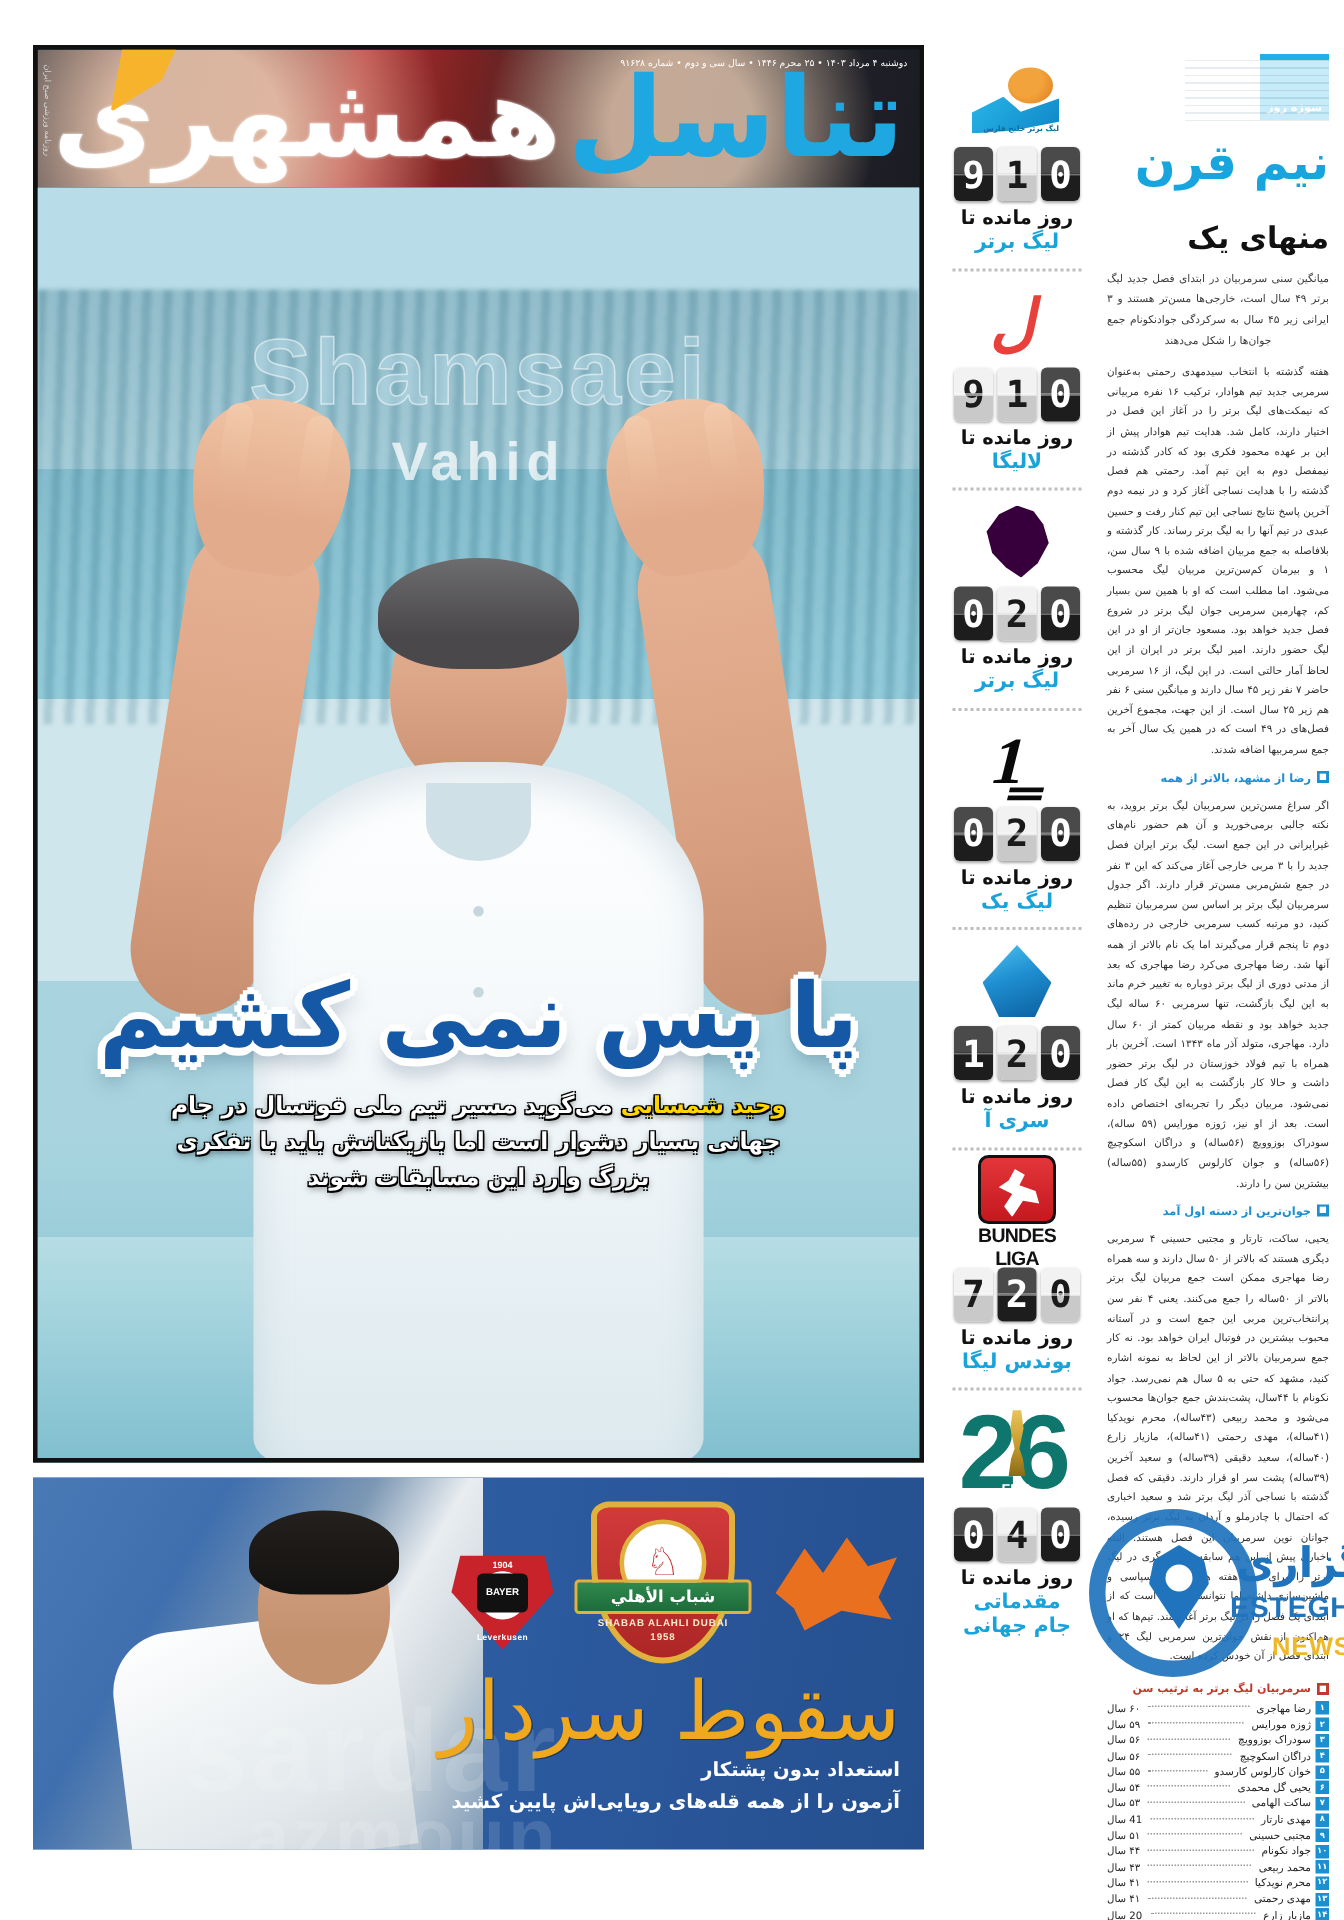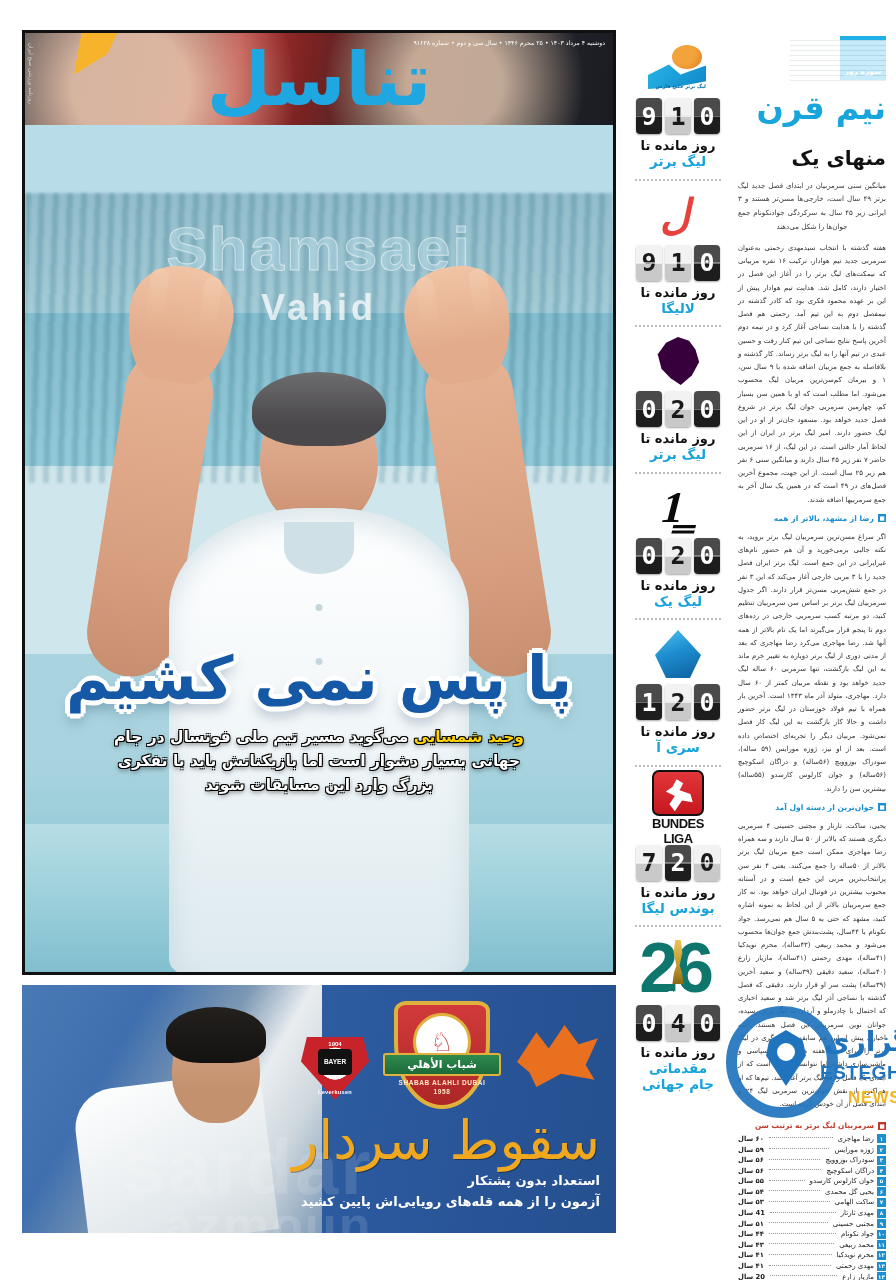--- a/index.html
+++ b/index.html
@@ -411,21 +411,21 @@
                 display:flex;align-items:center;justify-content:center;flex:0 0 auto;}
   .lc-listhead { margin: 10px 0 4px; font-size:7.4px; font-weight:900; color:#c0392b;
                  display:flex; gap:4px; align-items:center; }
   .lc-listhead .sq { width:8px;height:8px;background:#c0392b;color:#fff;font-size:5.5px;
                 display:flex;align-items:center;justify-content:center;flex:0 0 auto;}
   .rank-row { display:flex; align-items:center; gap:3px; font-size:7px; color:#222; margin-bottom:1.6px; }
   .rank-n { width:9px;height:9px;background:#1b8fd0;color:#fff;font-size:5.6px;font-weight:700;
             display:flex;align-items:center;justify-content:center;flex:0 0 auto;}
   .rank-name { white-space:nowrap; }
   .rank-dots { flex:1 1 auto; border-bottom:1px dotted #999; margin:0 2px 2px; }
-  .rank-age { white-space:nowrap; font-size:6.8px;font-weight:bold; }
+  .rank-age { white-space:nowrap; font-size:6.8px; }
 
   .watermark {
     position: absolute; left: -8px; bottom: 2px; width: 190px; height: 130px;
     pointer-events: none;
   }
   .wm-globe {
     position:absolute; left: 6px; bottom: 4px; width: 112px; height: 112px; border-radius:50%;
     border: 11px solid #1f74bd; opacity: .92;
   }
   .wm-pin {
@@ -446,20 +446,21 @@
 <div id="page">
 
   <div class="main-col">
 
     <div class="paper-frame">
 
       <div class="masthead">
         <div class="masthead-photo"></div>
         <div class="masthead-ink">
           <span class="mh-word mh-blue">تناسل</span>
+          <span class="mh-word mh-white">همشهری</span>
         </div>
         <div class="mh-flash"></div>
         <div class="masthead-date">دوشنبه ۴ مرداد ۱۴۰۳ • ۲۵ محرم ۱۴۴۶ • سال سی و دوم • شماره ۹۱۶۲۸</div>
         <div class="masthead-side">روزنامه ورزشی صبح ایران</div>
       </div>
 
       <div class="hero">
         <div class="hero-bg"></div>
         <div class="ghost-shamsaei">Shamsaei</div>
         <div class="ghost-vahid">Vahid</div>

